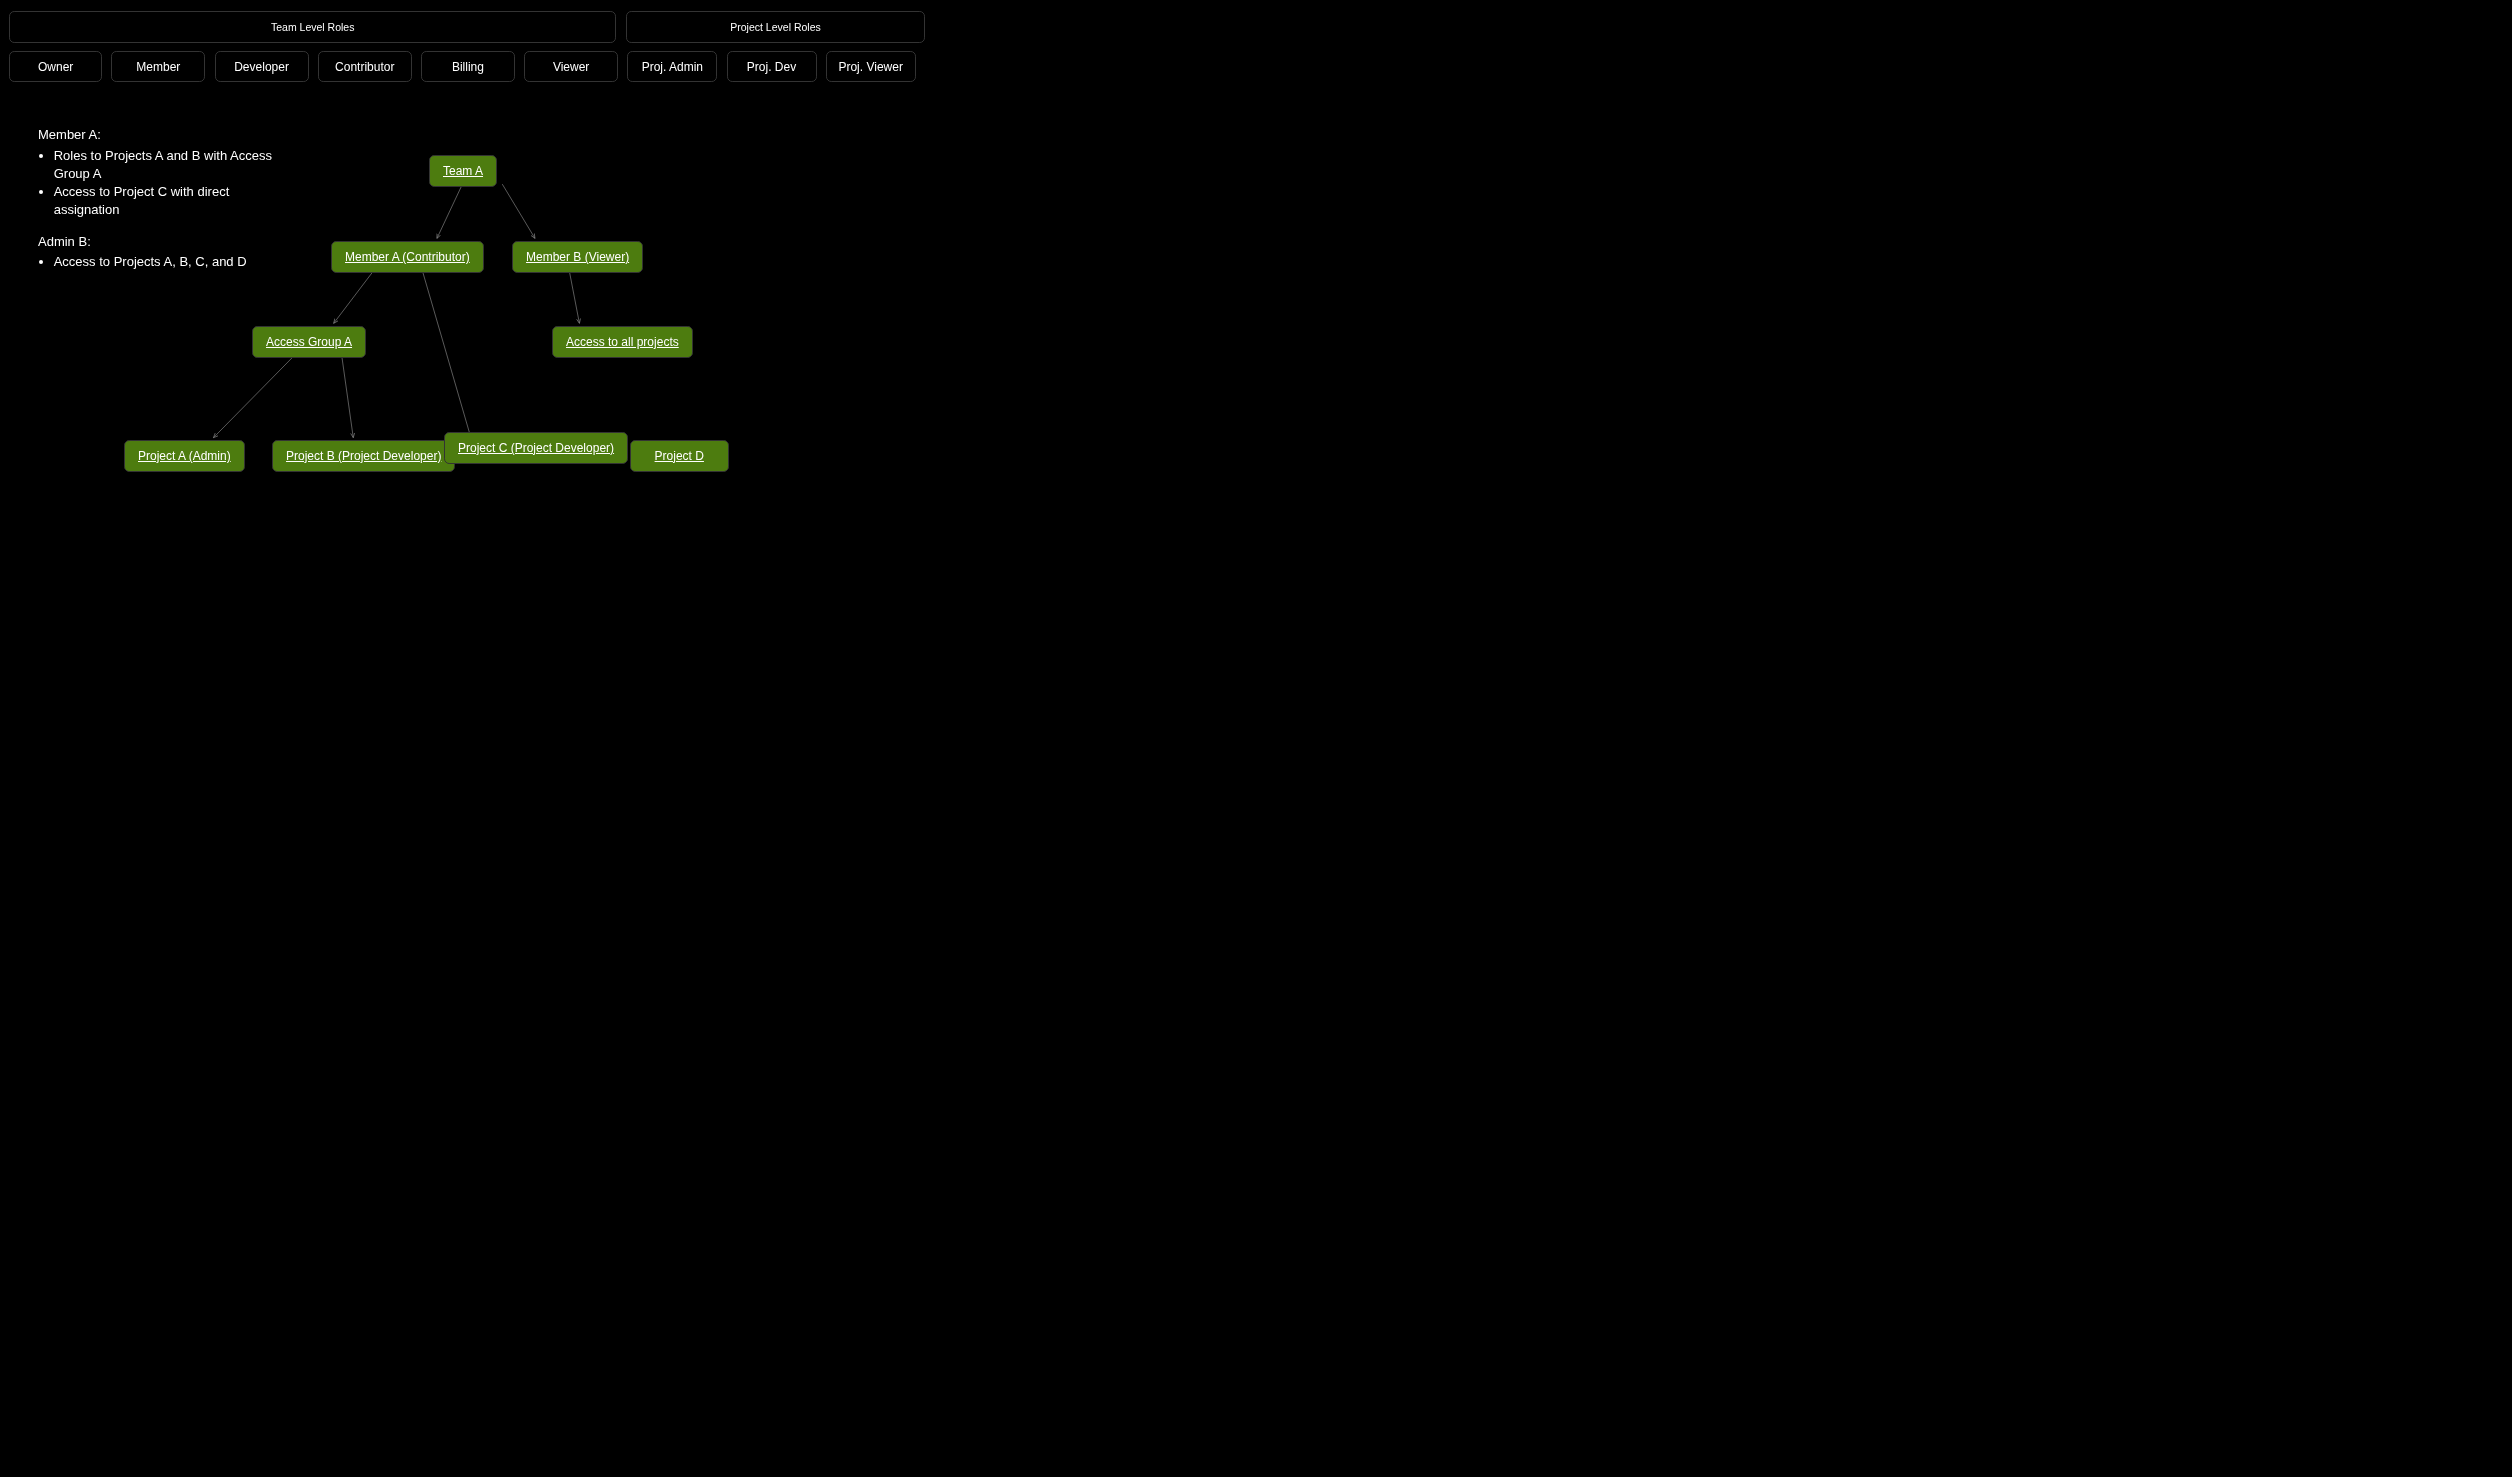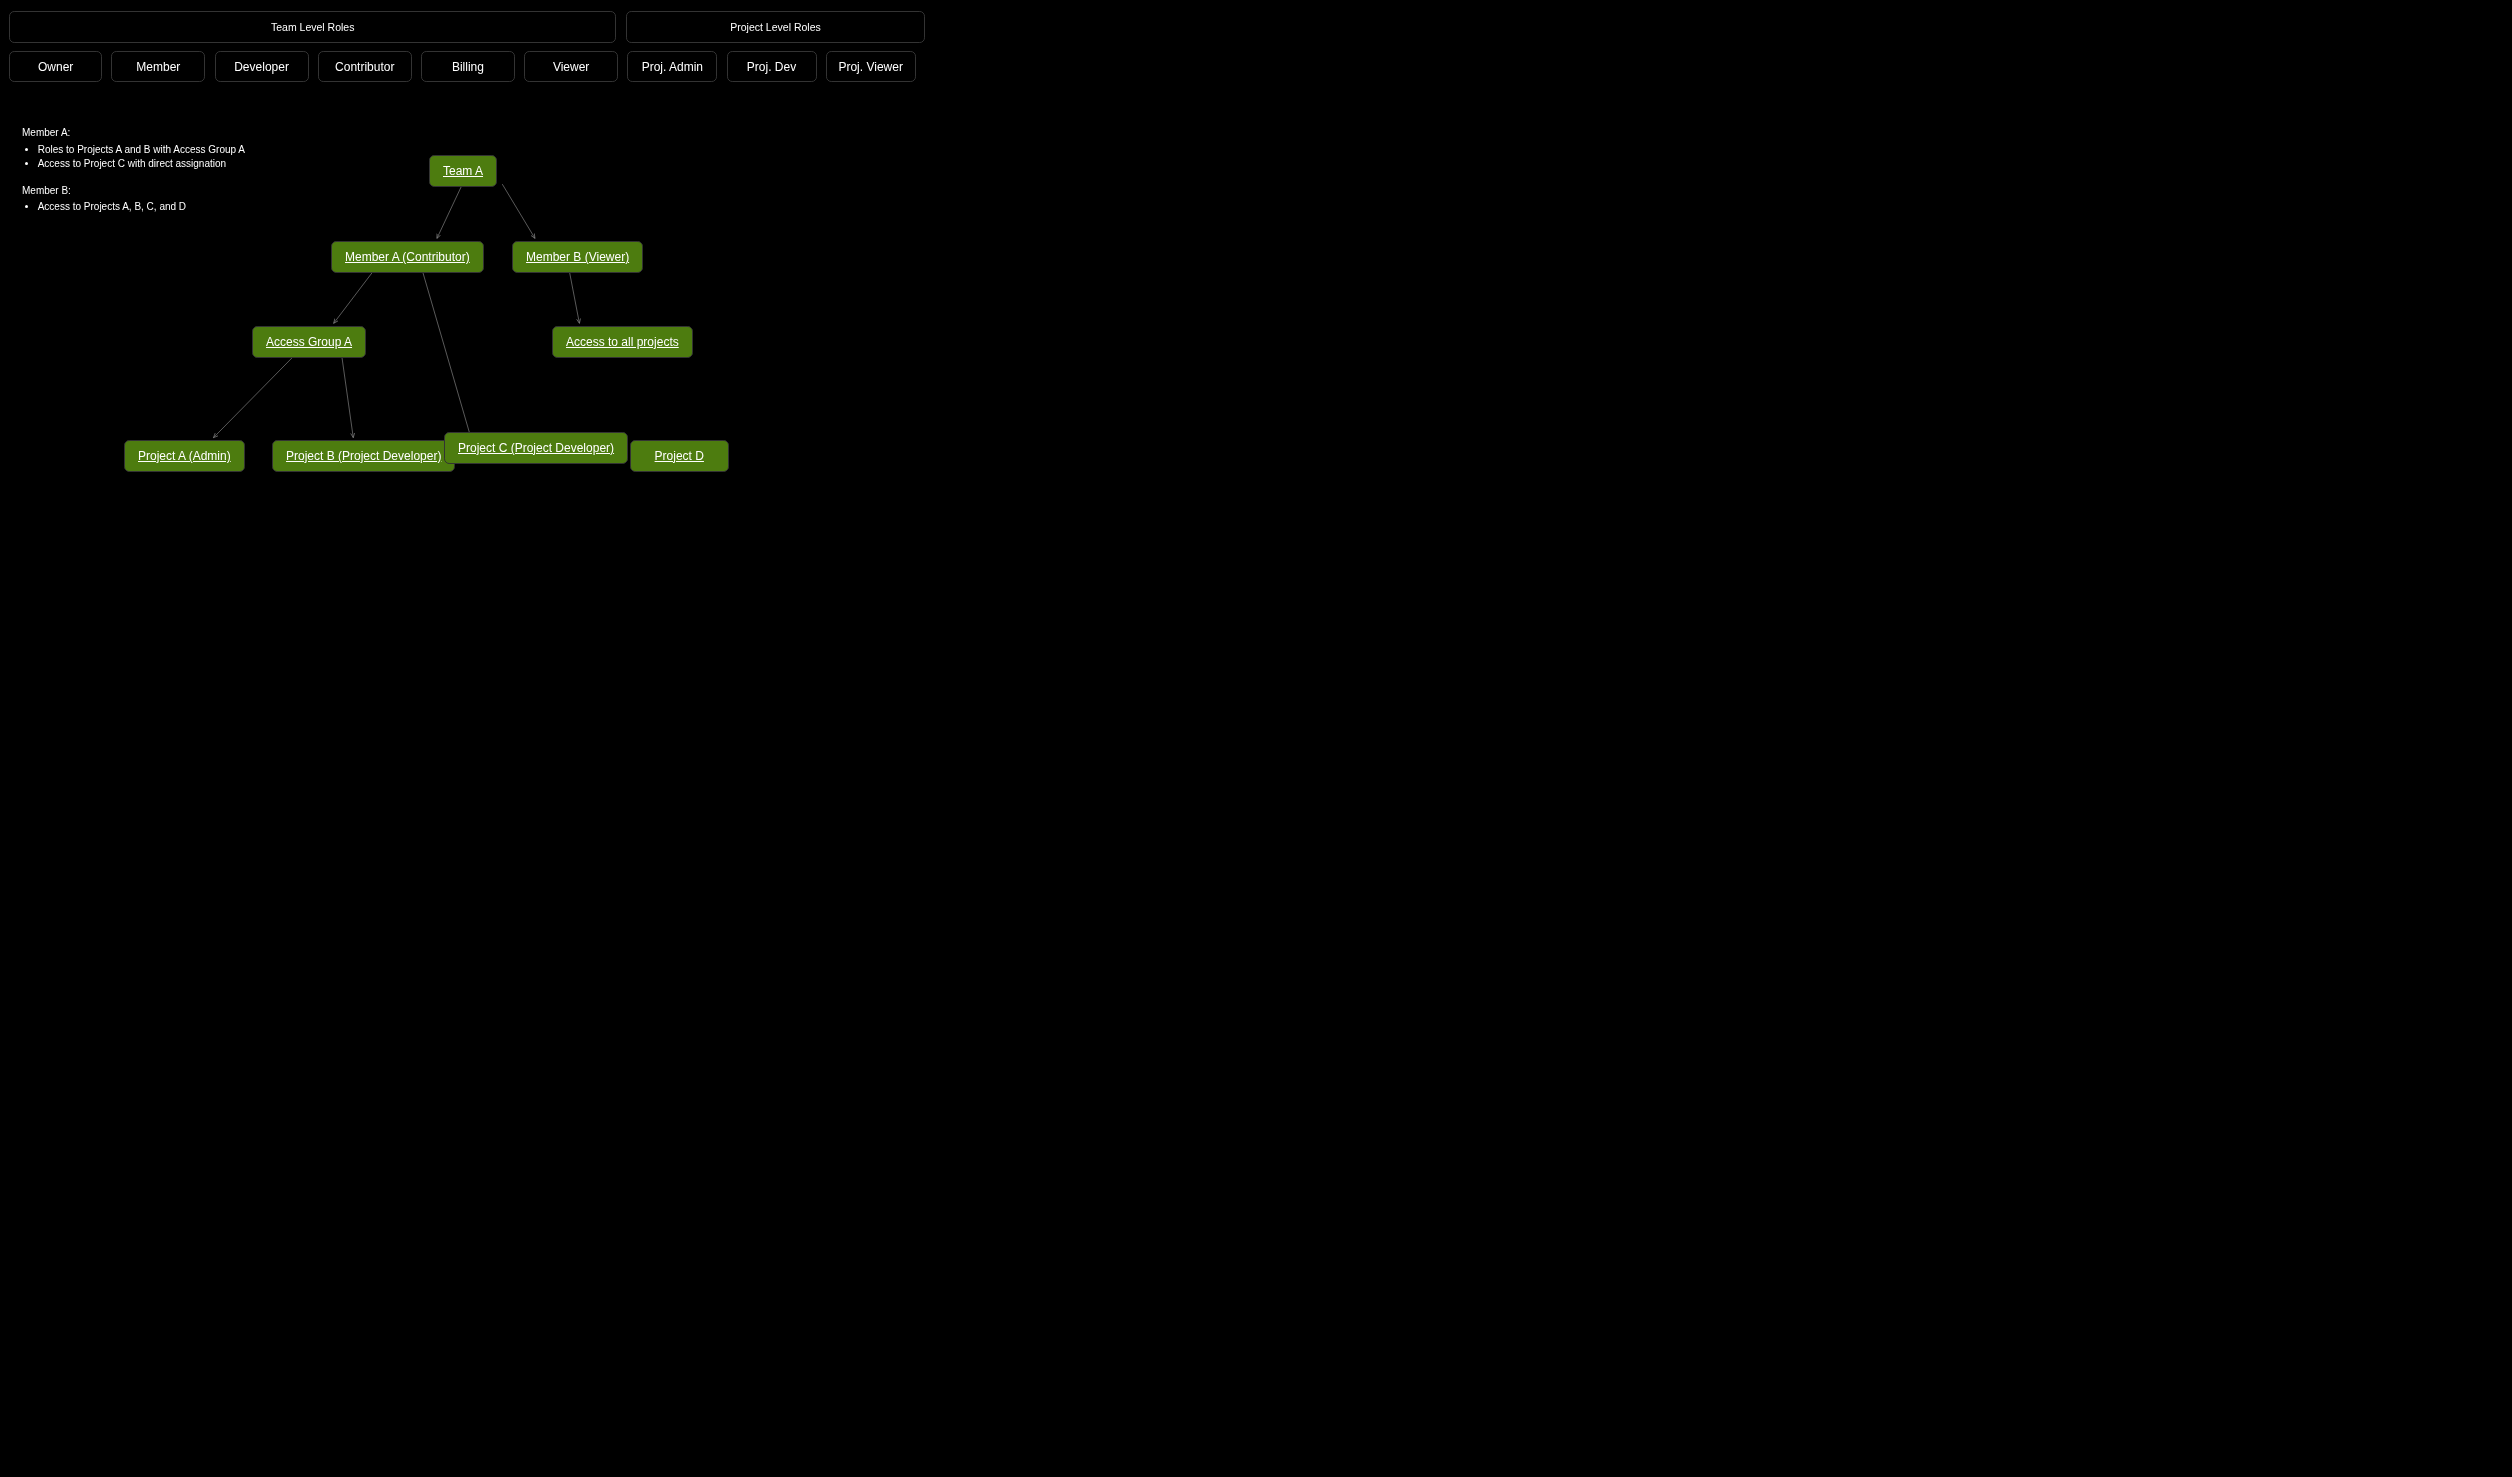--- a/index.html
+++ b/index.html
@@ -48,23 +48,23 @@
       font-size: 12px;
       color: #fff;
       flex: 1;
     }
     .role-owner { flex: 0 0 93px; }
     .role-team { flex: 0 0 94px; }
     .role-proj { flex: 0 0 90px; }
     .description {
       position: absolute;
       top: 126px;
-      left: 22px;
+      left: 38px;
       width: 236px;
-      font-size: 10px;
+      font-size: 13px;
       line-height: 1.4;
       color: #fff;
     }
     .description .member-title {
       margin-bottom: 2.6px;
     }
     .description ul {
       padding-left: 15.7px;
       margin-bottom: 13px;
     }
@@ -121,21 +121,21 @@
   <div class="role-box role-proj">Proj. Dev</div>
   <div class="role-box role-proj">Proj. Viewer</div>
 </div>
 
 <div class="description">
   <div class="member-title">Member A:</div>
   <ul>
     <li>Roles to Projects A and B with Access Group A</li>
     <li>Access to Project C with direct assignation</li>
   </ul>
-  <div class="member-title">Member B:</div>
+  <div class="member-title">Admin B:</div>
   <ul>
     <li>Access to Projects A, B, C, and D</li>
   </ul>
 </div>
 
 <div class="diagram">
   <svg class="arrows" viewBox="0 0 1428 560" width="934" height="366">
     <defs>
       <marker id="arrowhead" markerWidth="8" markerHeight="8" refX="7" refY="4" orient="auto">
         <path d="M0,1 L7,4 L0,7" fill="none" stroke="#888" stroke-width="1"></path>

